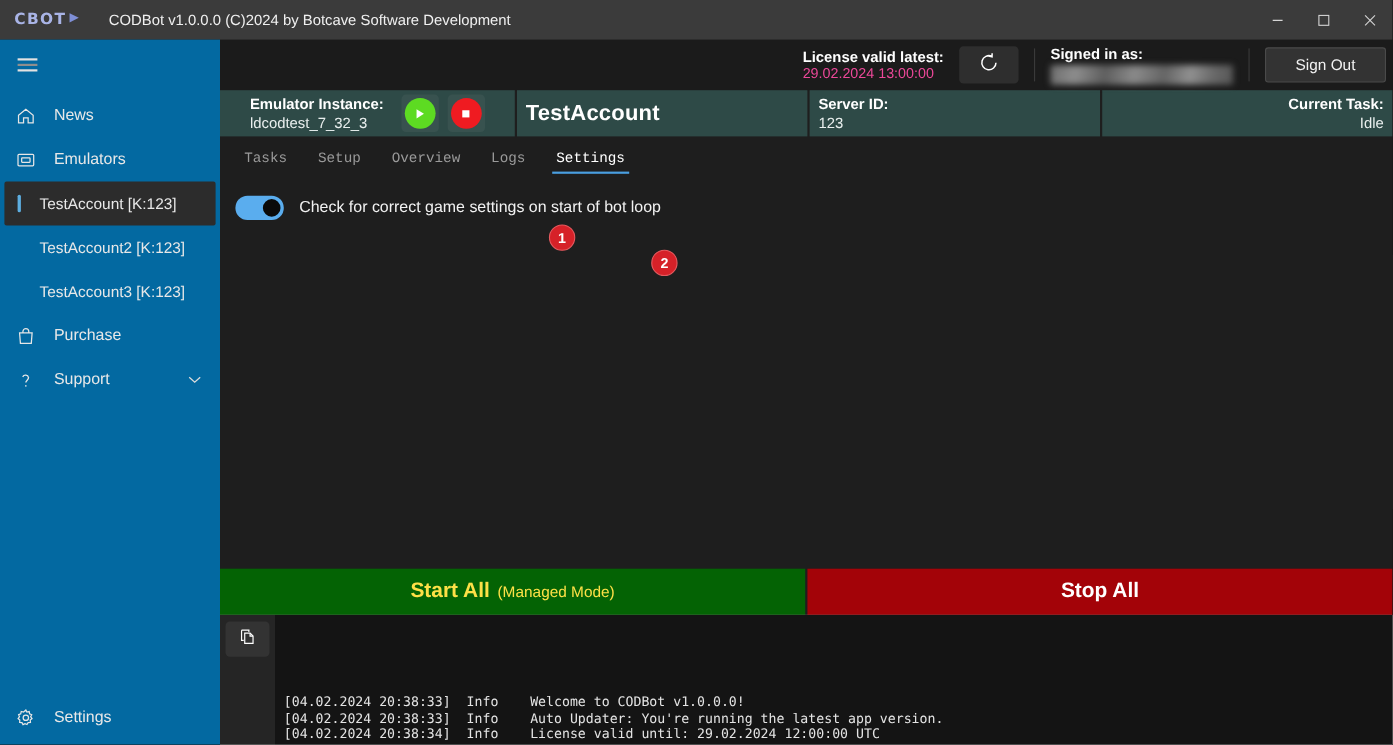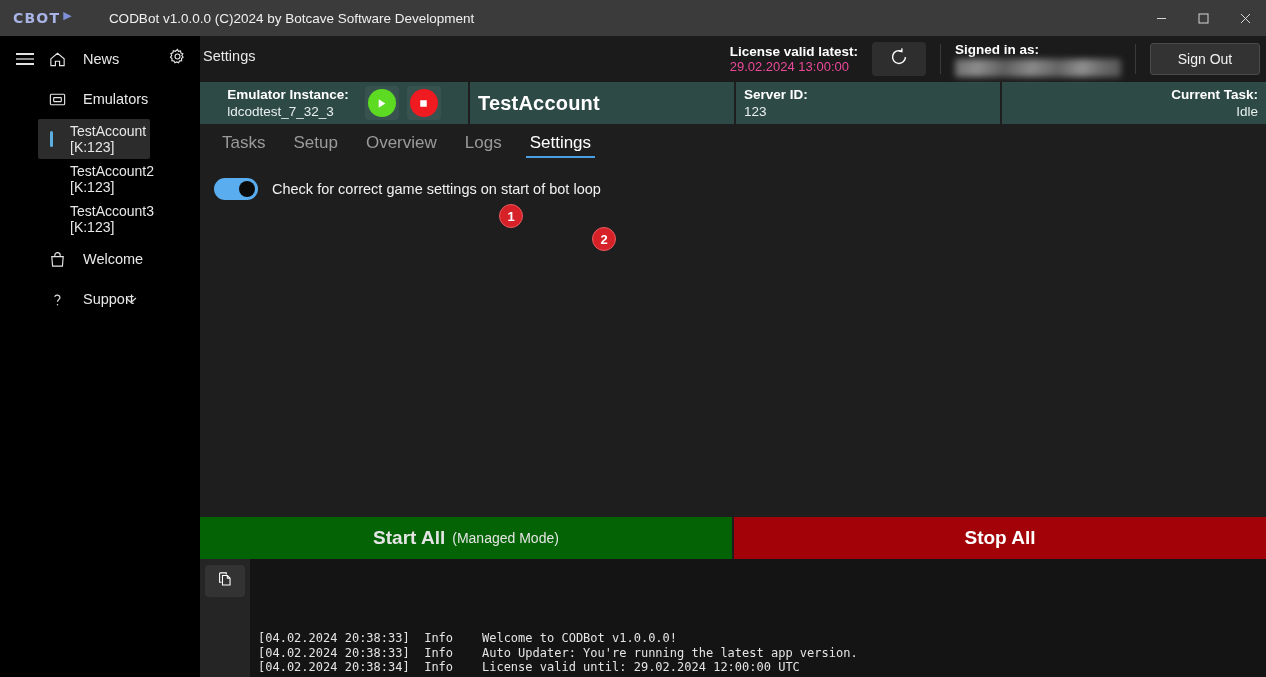--- a/index.html
+++ b/index.html
@@ -16,36 +16,36 @@
     height: 36px; background: #3b3b3b; display: flex; align-items: center;
     flex: 0 0 36px; position: relative;
   }
   .logo {
     margin-left: 13px; font-family: "DejaVu Sans", sans-serif;
     font-size: 14px; letter-spacing: 1.2px; color: #a9b4e6; font-weight: 600;
     display: flex; align-items: flex-start; gap: 3px;
   }
   .logo .tri { color: #7f8fd6; font-size: 11px; line-height: 1; }
   .title-text {
-    margin-left: 36px; font-size: 13.5px; color: #f0f0f0; white-space: nowrap;
+    margin-left: 26px; font-size: 13.5px; color: #f0f0f0; white-space: nowrap;
   }
   .wincontrols { position: absolute; right: 0; top: 0; height: 36px; display: flex; }
   .wc {
     width: 42px; height: 36px; display: flex; align-items: center; justify-content: center;
     color: #d6d6d6;
   }
   .wc svg { display: block; }
 
   
   .body { flex: 1 1 auto; display: flex; min-height: 0; }
 
   
   .sidebar {
-    width: 200px; flex: 0 0 200px; background: #000000;
-    display: flex; flex-direction: row; position: relative;
+    width: 200px; flex: 0 0 200px; background: #0369a1;
+    display: flex; flex-direction: column; position: relative;
   }
   .hamburger {
     height: 46px; display: flex; align-items: center; padding-left: 16px;
   }
   .hamburger .bars { width: 18px; }
   .hamburger .bars i { display: block; height: 1.6px; background: #e2e2e2; margin: 3.4px 0; }
   .hamburger .bars i:nth-child(2) { background: #8e8e8e; }
 
   .navlist { flex: 1 1 auto; padding-top: 3px; }
   .navitem {
@@ -117,21 +117,21 @@
   .circ.stop { background: #ef1b21; }
   .ip-acct { flex: 0 0 264px; justify-content: center; }
   .ip-acct .name { font-size: 20px; font-weight: bold; color: #ffffff; letter-spacing: .2px; }
   .ip-srv { flex: 1 1 0; }
   .ip-task { flex: 1 1 0; text-align: right; }
 
   
   .tabs { display: flex; align-items: center; height: 32px; flex: 0 0 32px; padding: 6px 0 0 8px; gap: 0; }
   .tab {
     padding: 0 14px; height: 26px; display: flex; align-items: center;
-    color: #9a9a9a; font-size: 17px; position: relative;
+    color: #9a9a9a; font-size: 13px; position: relative; font-family: Liberation Mono, monospace;
   }
   .tab.active { color: #ffffff; }
   .tab.active::after {
     content: ""; position: absolute; left: 10px; right: 10px; bottom: -2px;
     height: 2px; background: #4a9fe0;
   }
 
   
   .content { flex: 1 1 auto; position: relative; min-height: 0; }
   .setting-row { display: flex; align-items: center; padding: 22px 0 0 14px; }
@@ -150,21 +150,21 @@
     background: #d62128; color: #ffffff; font-size: 13px; font-weight: bold;
     display: flex; align-items: center; justify-content: center;
     border: 1px solid #e65a5f;
   }
   #badge1 { left: 299px; top: 48px; }
   #badge2 { left: 392px; top: 71px; }
 
   
   .actionrow { display: flex; height: 42px; flex: 0 0 42px; gap: 2px; }
   .btn-start {
-    flex: 1 1 0; background: #046304; color: #e5e5e5; display: flex;
+    flex: 1 1 0; background: #046304; color: #fde047; display: flex;
     align-items: center; justify-content: center; gap: 7px;
   }
   .btn-start .big { font-size: 19px; font-weight: bold; }
   .btn-start .small { font-size: 14px; }
   .btn-stop {
     flex: 1 1 0; background: #a30308; color: #ffffff; display: flex;
     align-items: center; justify-content: center; font-size: 19px; font-weight: bold;
   }
 
   
@@ -258,21 +258,21 @@
           <span>TestAccount3 [K:123]</span>
         </div>
 
         <div class="navitem">
           <span class="ico">
             <svg width="19" height="19" viewBox="0 0 20 20" fill="none" stroke="currentColor" stroke-width="1.2">
               <path d="M4 7 H16 L15.2 17 H4.8 Z"></path>
               <path d="M7.2 7 V5.6 A2.8 2.8 0 0 1 12.8 5.6 V7"></path>
             </svg>
           </span>
-          <span class="lbl">Welcome</span>
+          <span class="lbl">Purchase</span>
         </div>
 
         <div class="navitem">
           <span class="ico">
             <svg width="19" height="19" viewBox="0 0 20 20" fill="none" stroke="currentColor" stroke-width="1.3">
               <path d="M7 7 A3 3 0 0 1 12.6 7.6 C12.6 10 10 10.2 10 12.4"></path>
               <circle cx="10" cy="15.6" r="0.75" fill="currentColor" stroke="none"></circle>
             </svg>
           </span>
           <span class="lbl">Support</span>

